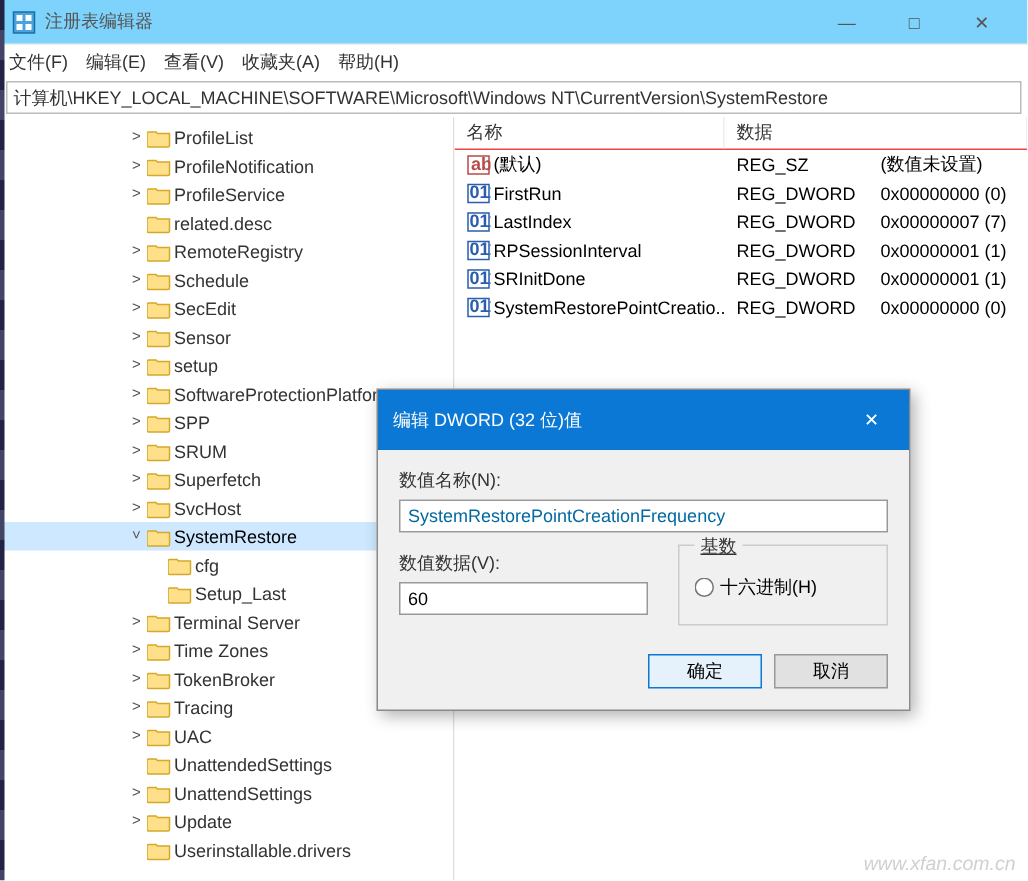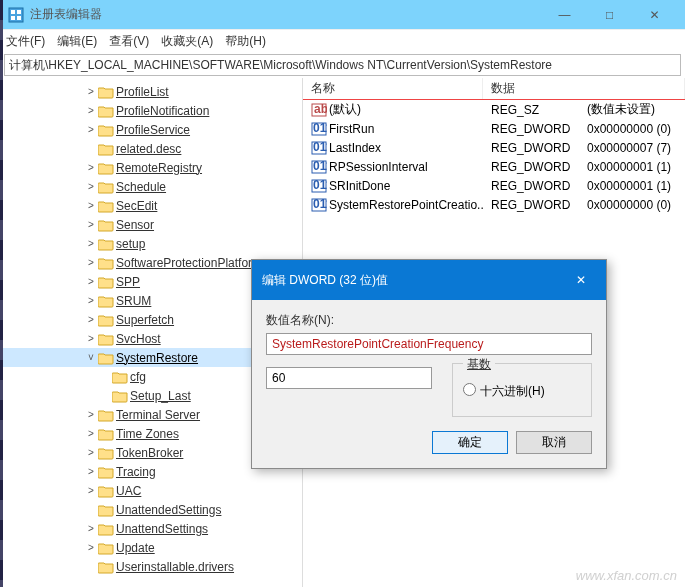--- a/index.html
+++ b/index.html
@@ -16,21 +16,21 @@
 
 .addressbar { height: 22px; border: 1px solid #bbb; margin: 2px 4px; padding: 1px 4px; line-height: 18px; color: #333; background: #fff; overflow: hidden; white-space: nowrap; }
 
 .main { display: flex; height: calc(587px - 30px - 22px - 26px); }
 .tree-pane { width: 303px; border-right: 1px solid #ddd; overflow: hidden; background: #fff; padding: 4px 0; }
 .tree { list-style: none; padding-left: 0; }
 .tree-node { display: flex; align-items: center; height: 19px; white-space: nowrap; }
 .tree-node .indent { display: inline-block; }
 .tree-node .toggle { width: 14px; color: #555; text-align: center; font-size: 10px; display: inline-block; }
 .tree-node .folder { width: 16px; height: 14px; display: inline-flex; align-items: center; justify-content: center; margin-right: 2px; }
-.tree-node .label { color: #333; text-decoration: underline; }
+.tree-node .label { color: #333; }
 .tree-node.selected { background: #cde8ff; }
 .tree-node.selected .label { color: #000; }
 
 .list-pane { flex: 1; overflow: hidden; background: #fff; }
 .list-header { display: flex; border-bottom: 1px solid #ef4444; background: #fff; height: 22px; align-items: center; }
 .list-header .col { padding: 2px 8px; color: #333; border-right: 1px solid #eee; }
 .col-name { width: 180px; }
 .col-type { width: 96px; }
 .col-data { flex: 1; }
 .list-body { }
@@ -42,27 +42,27 @@
 .cell-data { flex: 1; }
 
 
 .dialog { position: absolute; left: 251px; top: 259px; width: 356px; background: #f0f0f0; border: 1px solid #8a8a8a; box-shadow: 3px 3px 10px rgba(0,0,0,.3); }
 .dialog-titlebar { height: 40px; background: #0a78d4; color: #fff; display: flex; align-items: center; padding: 0 10px; }
 .dialog-titlebar .title { flex: 1; font-size: 12px; }
 .dialog-titlebar .close { width: 30px; text-align: center; color: #fff; }
 .dialog-body { padding: 12px 14px 14px; }
 .dialog-body .field-label { color: #333; margin-bottom: 4px; }
 .dialog-body .text-input { width: 100%; border: 1px solid #999; background: #fff; padding: 3px 5px; margin-bottom: 12px; height: 22px; }
-.dialog-body .text-input[readonly] { background: #fff; color: #b91c1c; }
+.dialog-body .text-input[readonly] { background: #fff; color: #0369a1; }
 .dialog-cols { display: flex; gap: 20px; }
 .dialog-cols .left { flex: 1; }
 .dialog-cols .right { width: 140px; }
 .fieldset { border: 1px solid #ccc; padding: 8px 10px 10px; margin-top: -4px; }
 .fieldset .legend { position: relative; top: -16px; background: #f0f0f0; padding: 0 4px; display: inline-block; color: #333; text-decoration: underline; }
-.fieldset .radio-row { display: flex; align-items: flex-start; gap: 4px; margin-top: -6px; margin-bottom: 6px; }
+.fieldset .radio-row { display: flex; align-items: center; gap: 4px; margin-top: -6px; margin-bottom: 6px; }
 .fieldset .radio-row input { margin: 0; }
 .dialog-buttons { display: flex; justify-content: flex-end; gap: 8px; margin-top: 14px; }
 .dialog-buttons button { width: 76px; height: 23px; border: 1px solid #999; background: #e1e1e1; }
 .dialog-buttons button.primary { border: 1px solid #0a78d4; background: #e5f1fb; }
 
 .watermark { position: absolute; right: 8px; bottom: 4px; color: #d0d0d0; font-style: italic; font-size: 13px; pointer-events: none; }
 
 .left-edge { position: absolute; left: 0; top: 0; width: 3px; height: 100%; background: repeating-linear-gradient(180deg,#224,#224 20px,#446 20px,#446 40px); }
 </style>
 </head>
@@ -454,20 +454,21 @@
 <div class="dialog">
   <div class="dialog-titlebar">
     <span class="title">编辑 DWORD (32 位)值</span>
     <span class="close">✕</span>
   </div>
   <div class="dialog-body">
     <div class="field-label">数值名称(N):</div>
     <input class="text-input" readonly="" value="SystemRestorePointCreationFrequency" style="">
     <div class="dialog-cols">
       <div class="left">
+        <div class="field-label">数值数据(V):</div>
         <input class="text-input" value="60" style="">
       </div>
       <div class="right">
         <div class="fieldset">
           <span class="legend">基数</span>
           <label class="radio-row">
             <input type="radio" name="base" style="">
             <span>十六进制(H)</span>
           </label>
         </div>

